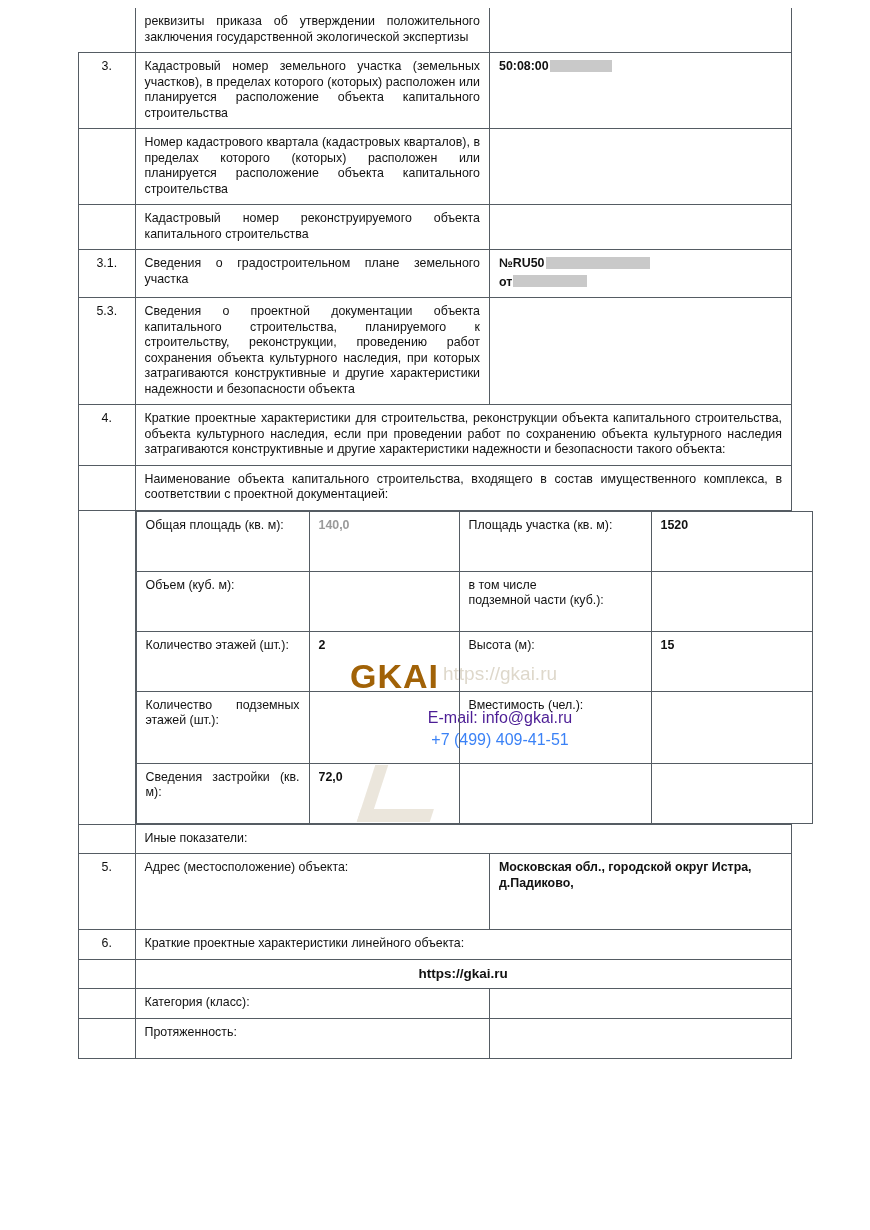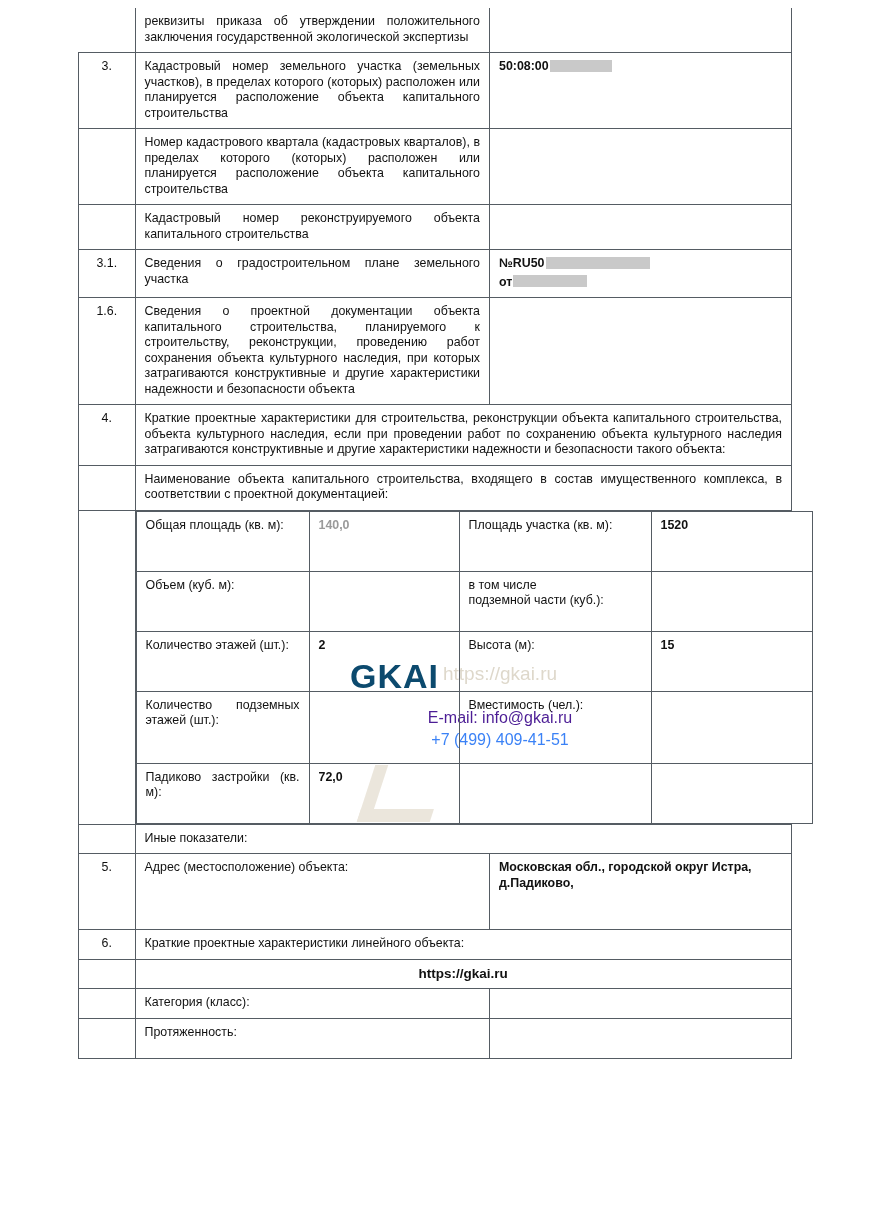--- a/index.html
+++ b/index.html
@@ -42,21 +42,21 @@
     font-weight: 700;
     letter-spacing: .5px;
     color: #ded8cb;
   }
   .wm-logo {
     position: absolute;
     left: 20px;
     top: 12px;
     font-size: 34px;
     font-weight: 700;
-    color: #0c4a6e;
+    color: #a16207;
     letter-spacing: 1px;
   }
   .wm-url {
     margin-top: 18px;
     font-size: 19px;
     color: #ded8cb;
   }
   .wm-mail {
     margin-top: 24px;
     font-size: 16px;
@@ -195,21 +195,21 @@
       <td class="num">3.1.</td>
       <td class="txt">Сведения о градостроительном плане земельного участка</td>
       <td class="val">
         <div><span class="mono-val">№RU50</span><span class="redact r2"></span></div>
         <div style="margin-top:3px;"><span class="mono-val">от</span><span class="redact r3"></span></div>
       </td>
     </tr>
 
 
     <tr>
-      <td class="num">1.6.</td>
+      <td class="num">5.3.</td>
       <td class="txt">Сведения о проектной документации объекта капитального строительства, планируемого к строительству, реконструкции, проведению работ сохранения объекта культурного наследия, при которых затрагиваются конструктивные и другие характеристики надежности и безопасности объекта</td>
       <td class="val"></td>
     </tr>
 
     <tr>
       <td class="num">4.</td>
       <td class="txt" colspan="2">Краткие проектные характеристики для строительства, реконструкции объекта капитального строительства, объекта культурного наследия, если при проведении работ по сохранению объекта культурного наследия затрагиваются конструктивные и другие характеристики надежности и безопасности такого объекта:</td>
     </tr>
 
     <tr>
@@ -252,21 +252,21 @@
           </tr>
 
           <tr>
             <td class="txt" style="height:58px;">Количество подземных этажей (шт.):</td>
             <td></td>
             <td class="txt">Вместимость (чел.):</td>
             <td></td>
           </tr>
 
           <tr>
-            <td class="txt cellpad-tall">Падиково застройки (кв. м):</td>
+            <td class="txt cellpad-tall">Сведения застройки (кв. м):</td>
             <td class="bold">72,0</td>
             <td class="txt"></td>
             <td></td>
           </tr>
         </tbody>
             </table>
       </td>
     </tr>
 
     <tr>

